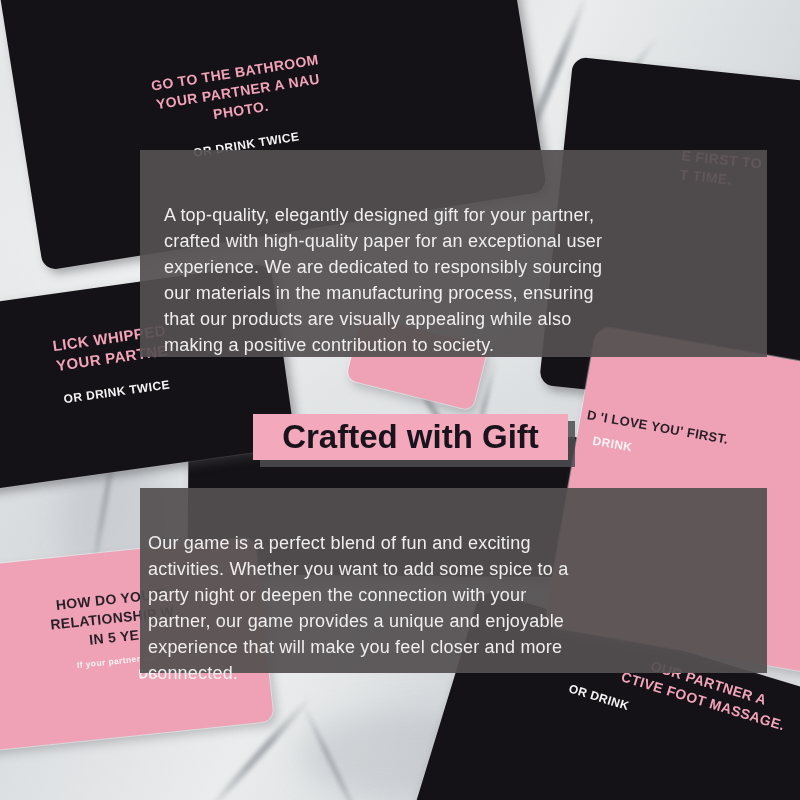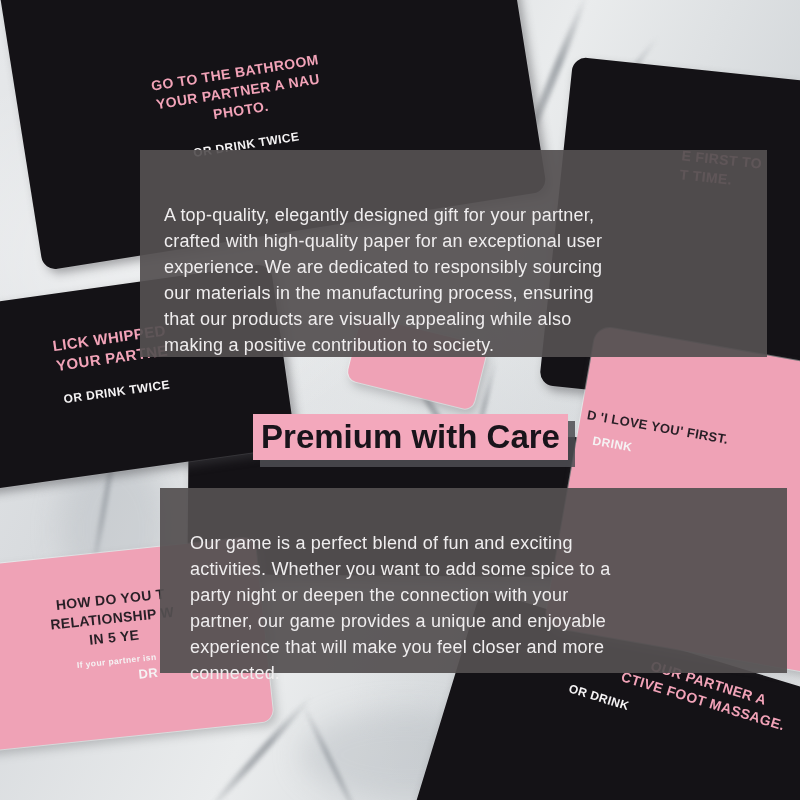--- a/index.html
+++ b/index.html
@@ -102,27 +102,27 @@
 
   <div class="panel" style="top:150px;height:207px;padding:26px 24px;">
     <span>A top-quality, elegantly designed gift for your partner,
 crafted with high-quality paper for an exceptional user
 experience. We are dedicated to responsibly sourcing
 our materials in the manufacturing process, ensuring
 that our products are visually appealing while also
 making a positive contribution to society.</span>
   </div>
 
-  <div class="panel" style="top:488px;height:185px;padding:16px 30px;margin-left:20px;">
+  <div class="panel" style="top:488px;height:185px;padding:16px 8px;">
     <span>Our game is a perfect blend of fun and exciting
 activities. Whether you want to add some spice to a
 party night or deepen the connection with your
 partner, our game provides a unique and enjoyable
 experience that will make you feel closer and more
 connected.</span>
   </div>
 
 
   <div class="banner" style="left:253px;top:414px;width:315px;height:46px;font-size:33px;">
-    <span>Premium with Care</span>
+    <span>Crafted with Gift</span>
   </div>
 
 </div>
 
 </body></html>

